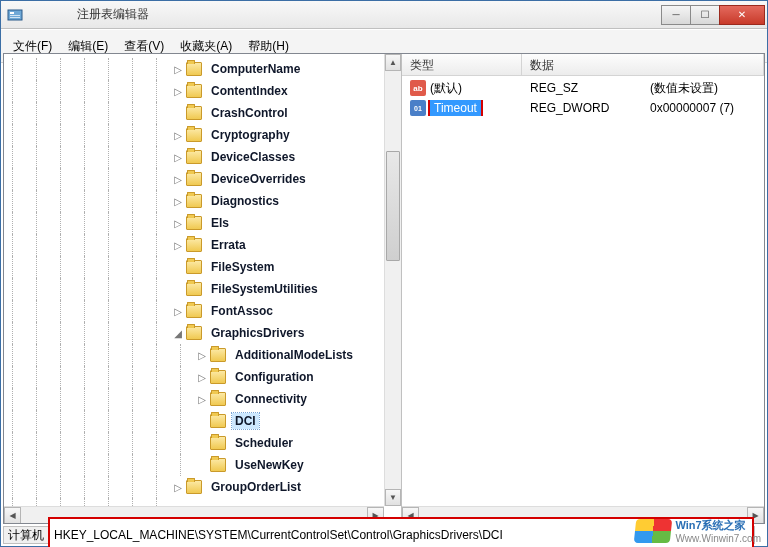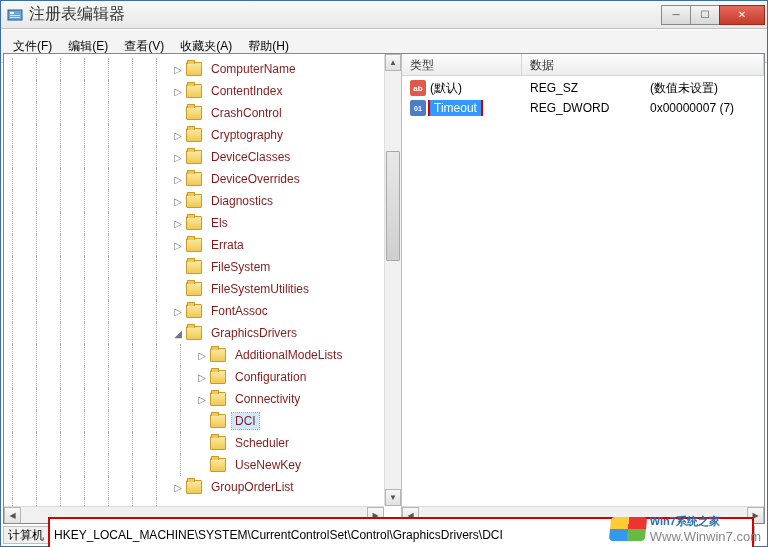--- a/index.html
+++ b/index.html
@@ -1,35 +1,35 @@
 <!DOCTYPE html>
 <html><head>
 <meta charset="utf-8">
 <style>
 * { box-sizing: border-box; margin: 0; padding: 0; }
 body { font-family: "Microsoft YaHei", "Segoe UI", Tahoma, sans-serif; font-size: 12px; background: #fff; overflow: hidden; }
 .window { width: 768px; height: 547px; background: #fff; position: relative; border: 1px solid #3b6ea5; }
 .titlebar { height: 28px; background: linear-gradient(to bottom, #f8f8f8, #e8e8e8); display: flex; align-items: center; padding: 0 2px 0 6px; border-bottom: 1px solid #c0c0c0; }
 .titlebar .app-icon { width: 16px; height: 16px; margin-right: 6px; }
-.titlebar .title { flex: 1; font-size: 16px; color: #333; }
+.titlebar .title { flex: 1; font-size: 12px; color: #333; margin-left: 48px; }
 .win-btns { display: flex; }
 .win-btn { width: 30px; height: 20px; border: 1px solid #8a8a8a; background: linear-gradient(to bottom,#f5f5f5,#d8d8d8); display: flex; align-items: center; justify-content: center; margin-left: -1px; font-size: 10px; color: #444; }
 .win-btn.close { width: 46px; background: linear-gradient(to bottom,#e46a5e,#c83a2a); color: #fff; border-color:#9a2a1e; }
 .menubar { height: 22px; border-top: 1px solid #fff; border-bottom: 1px solid #d0d0d0; display: flex; align-items: center; padding: 16px 4px; background:#f4f4f4; }
 .menu-item { padding: 2px 8px; font-size: 12px; color: #000; cursor: default; }
 .content { position: absolute; top: 52px; left: 2px; right: 2px; bottom: 22px; display: flex; border: 1px solid #828790; }
 .left-pane { width: 398px; position: relative; overflow: hidden; border-right: 1px solid #c0c0c0; background:#fff; }
 .tree { position: absolute; left: 0; top: 0; right: 17px; bottom: 0; overflow: hidden; padding-top: 4px; }
 .tree-row { display: flex; align-items: center; height: 22px; white-space: nowrap; }
 .lines { display: inline-flex; height: 22px; }
 .vline { width: 16px; height: 22px; display: inline-block; border-left: 1px dotted #b0b0b0; margin-left: 8px; }
 .exp { width: 12px; height: 12px; display: inline-flex; align-items: center; justify-content: center; color: #777; font-size: 10px; margin-right: 2px; }
 .folder { width: 16px; height: 14px; background: linear-gradient(to bottom,#fce9a5,#f0c951); border: 1px solid #ca9a2a; border-radius: 1px; margin-right: 6px; position: relative; flex-shrink:0; }
 .folder::before { content:""; position:absolute; top:-3px; left:0; width:6px; height:3px; background:#f0c951; border:1px solid #ca9a2a; border-bottom:none; border-radius:1px 1px 0 0;}
-.tree-label { font-size: 12px; color: #7f1d1d; padding: 1px 3px; }
+.tree-label { font-size: 12px; color: #0f172a; padding: 1px 3px; font-weight: bold; }
 .tree-label.sel { background: #cde8ff; outline: 1px dotted #79a5d6; }
 .scroll-v { position: absolute; right: 0; top: 0; bottom: 17px; width: 17px; background:#f0f0f0; border-left:1px solid #ddd; }
 .scroll-v .btn { height: 17px; background:linear-gradient(#f7f7f7,#e1e1e1); border:1px solid #b5b5b5; display:flex; align-items:center; justify-content:center; font-size:8px; color:#555; }
 .scroll-v .track { position:absolute; top:17px; bottom:17px; left:0; right:0; }
 .scroll-v .thumb { position:absolute; left:1px; right:1px; background:linear-gradient(#e8e8e8,#cfcfcf); border:1px solid #a8a8a8; border-radius:1px; }
 .scroll-v .btn.down { position:absolute; bottom:0; left:0; right:0;}
 .scroll-h { position:absolute; left:0; right:0; bottom:0; height:17px; background:#f0f0f0; border-top:1px solid #ddd; }
 .scroll-h .btn { width:17px; height:17px; background:linear-gradient(#f7f7f7,#e1e1e1); border:1px solid #b5b5b5; display:inline-flex; align-items:center; justify-content:center; font-size:8px; color:#555; position:absolute; top:0; }
 .scroll-h .btn.l{left:0;} .scroll-h .btn.r{right:0;}
 .right-pane { flex: 1; position: relative; overflow:hidden; }
@@ -42,21 +42,21 @@
 .val-icon.str { background:#e05a4a; } .val-icon.str::after{content:"ab";}
 .val-icon.dw { background:#4a7fc8; } .val-icon.dw::after{content:"01"; font-size:7px;}
 .sel-val { background:#3399ff; color:#fff; padding: 1px 4px; outline: 2px solid #d40000; outline-offset: 0px; }
 .statusbar { position:absolute; left:2px; right:12px; bottom:2px; height:18px; background:#f0f0f0; border:1px solid #c0c0c0; display:flex; align-items:center; font-size:12px; }
 .status-lbl { padding: 0 4px; }
 .status-path { flex:1; padding:0 4px; outline:2px solid #d40000; margin:16px 2px; background:#fff; height:32px; display:flex; align-items:center; overflow:hidden; }
 .watermark { position:absolute; right:6px; bottom:2px; display:flex; align-items:center; gap:4px; }
 .watermark .wlogo { width:36px; height:24px; background: conic-gradient(#e33 0 25%, #6b4 0 50%, #39e 0 75%, #fc3 0 100%); border-radius:4px; transform: skew(-6deg); }
 .watermark .txt { font-size:11px; }
 .watermark .l1{ color:#2a6fb5; font-weight:bold; }
-.watermark .l2{ color:#888; font-size:13px; }
+.watermark .l2{ color:#888; font-size:10px; }
 </style>
 </head>
 <body>
 
 <div class="window">
   <div class="titlebar">
     <svg class="app-icon" viewBox="0 0 16 16">
         <rect x="1" y="3" width="14" height="10" fill="#6fa8d6" stroke="#2a5a8a"></rect>
         <rect x="3" y="5" width="4" height="2" fill="#fff"></rect>
         <rect x="3" y="8" width="10" height="1" fill="#cfe3f3"></rect>

